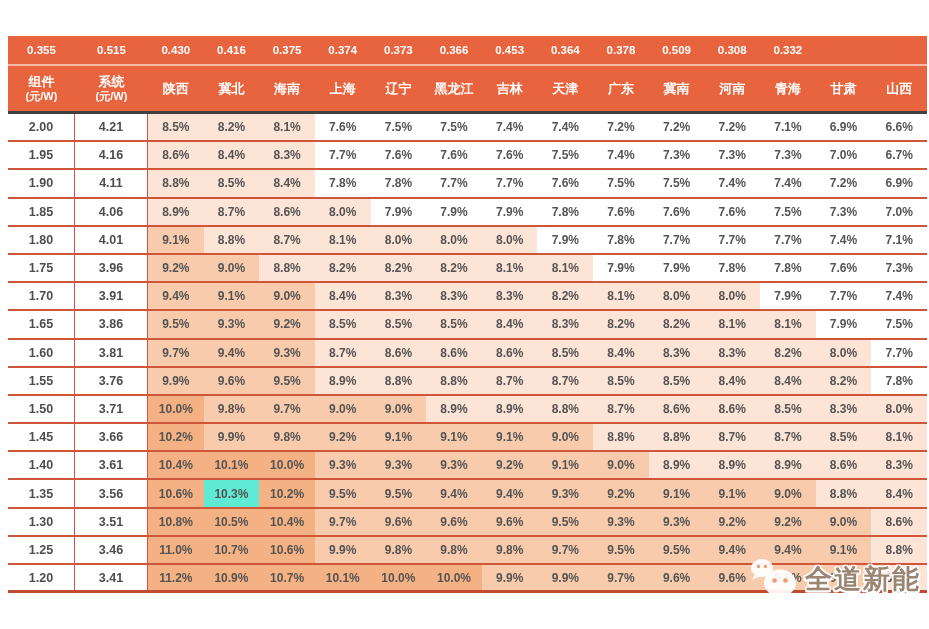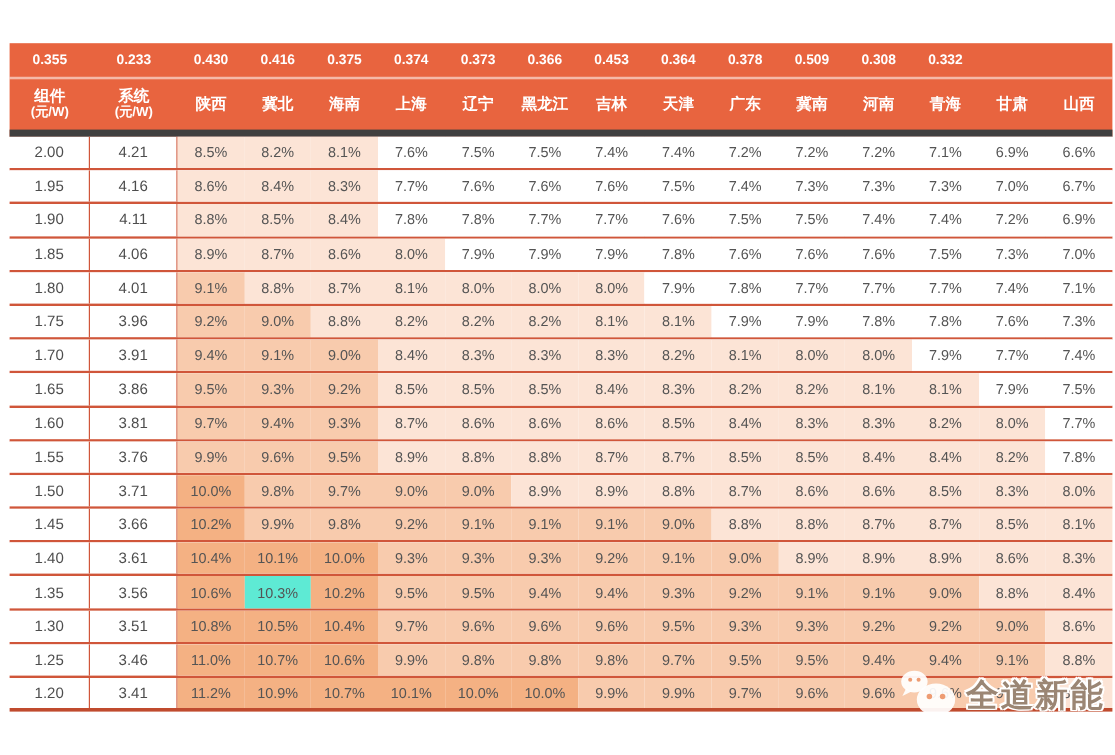--- a/index.html
+++ b/index.html
@@ -15,27 +15,27 @@
     letter-spacing: 0.5px;
   }
   .tbl { position: absolute; left: 8px; top: 36px; width: 919px; }
   .band {
     display: grid; grid-template-columns: 67px 73px repeat(14, 1fr);
     background: #E8643F; color: #ffffff; font-weight: bold;
     align-items: center; text-align: center;
   }
   .band1 { height: 30px; border-bottom: 2px solid rgba(255,255,255,0.55); font-size: 11.5px; }
   .band1 .tariff-label { grid-column: 1 / 3; text-align: left; padding-left: 9px; font-size: 12.5px; }
-  .band2 { height: 48px; font-size: 13px; border-bottom: 6px solid #404040; }
+  .band2 { height: 48px; font-size: 13px; border-bottom: 3px solid #404040; }
   .band2 .unitcell { line-height: 1.25; }
   .band2 .unit { display: block; font-size: 11px; }
   .trow {
     display: grid; grid-template-columns: 67px 73px repeat(14, 1fr);
     height: 28.2px; align-items: stretch; text-align: center;
-    font-size: 12px; font-weight: normal; color: #545454;
+    font-size: 12px; font-weight: bold; color: #545454;
     border-bottom: 2px solid #D0563A; background: #ffffff;
   }
   .trow:last-child { border-bottom: 3px solid #C04B2E; }
   .cell { display: flex; align-items: center; justify-content: center; }
   .c1 { border-right: 1.5px solid #D0563A; color: #4d4d4d; font-size: 12.5px; }
   .c2 { border-right: 1.5px solid #D0563A; color: #4d4d4d; font-size: 12.5px; }
   .source {
     position: absolute; left: 10px; top: 602px;
     font-family: "Liberation Serif", serif; font-style: italic; font-weight: bold;
     font-size: 13.5px; color: #1c1c1c; letter-spacing: 1px;
@@ -56,21 +56,21 @@
 <body>
 
 <div class="page">
 
 
   <div class="tbl">
 
     <div class="band band1">
 
     <div class="cell">0.355</div>
-        <div class="cell">0.233</div>
+        <div class="cell">0.515</div>
         <div class="cell">0.430</div>
         <div class="cell">0.416</div>
         <div class="cell">0.375</div>
         <div class="cell">0.374</div>
         <div class="cell">0.373</div>
         <div class="cell">0.366</div>
         <div class="cell">0.453</div>
         <div class="cell">0.364</div>
         <div class="cell">0.378</div>
         <div class="cell">0.509</div>

